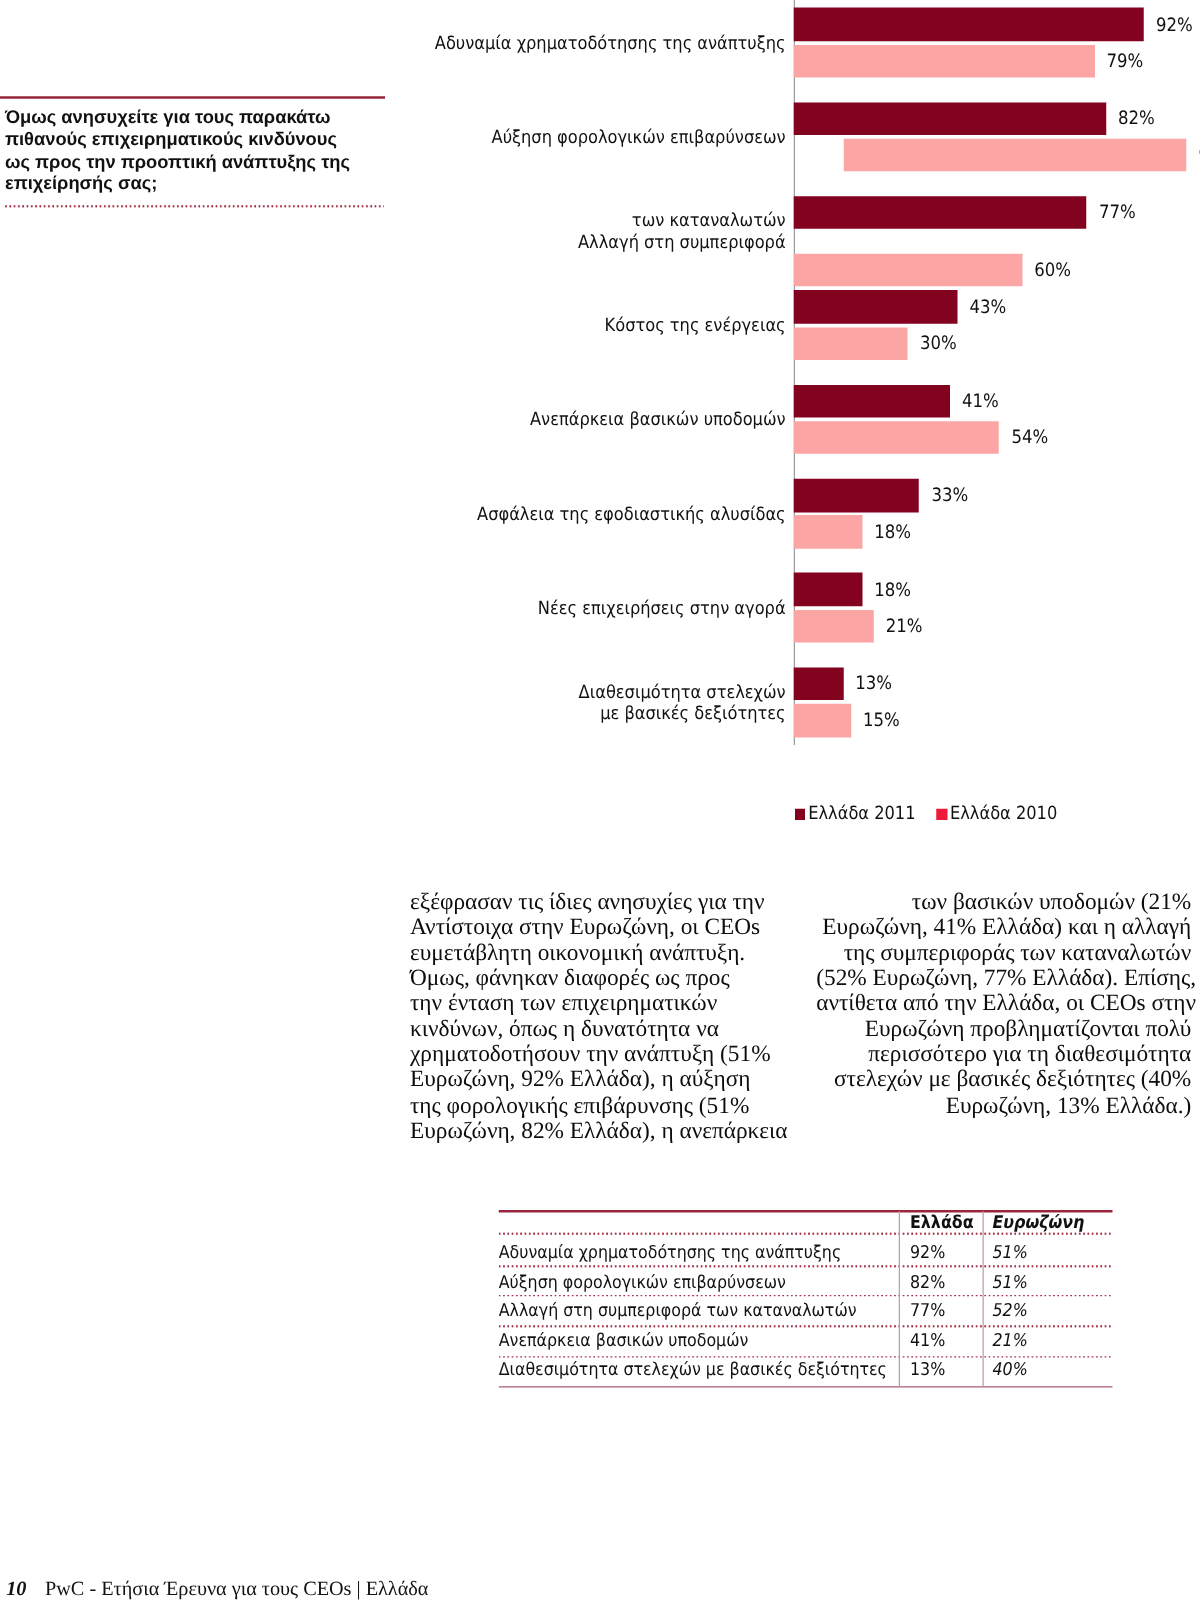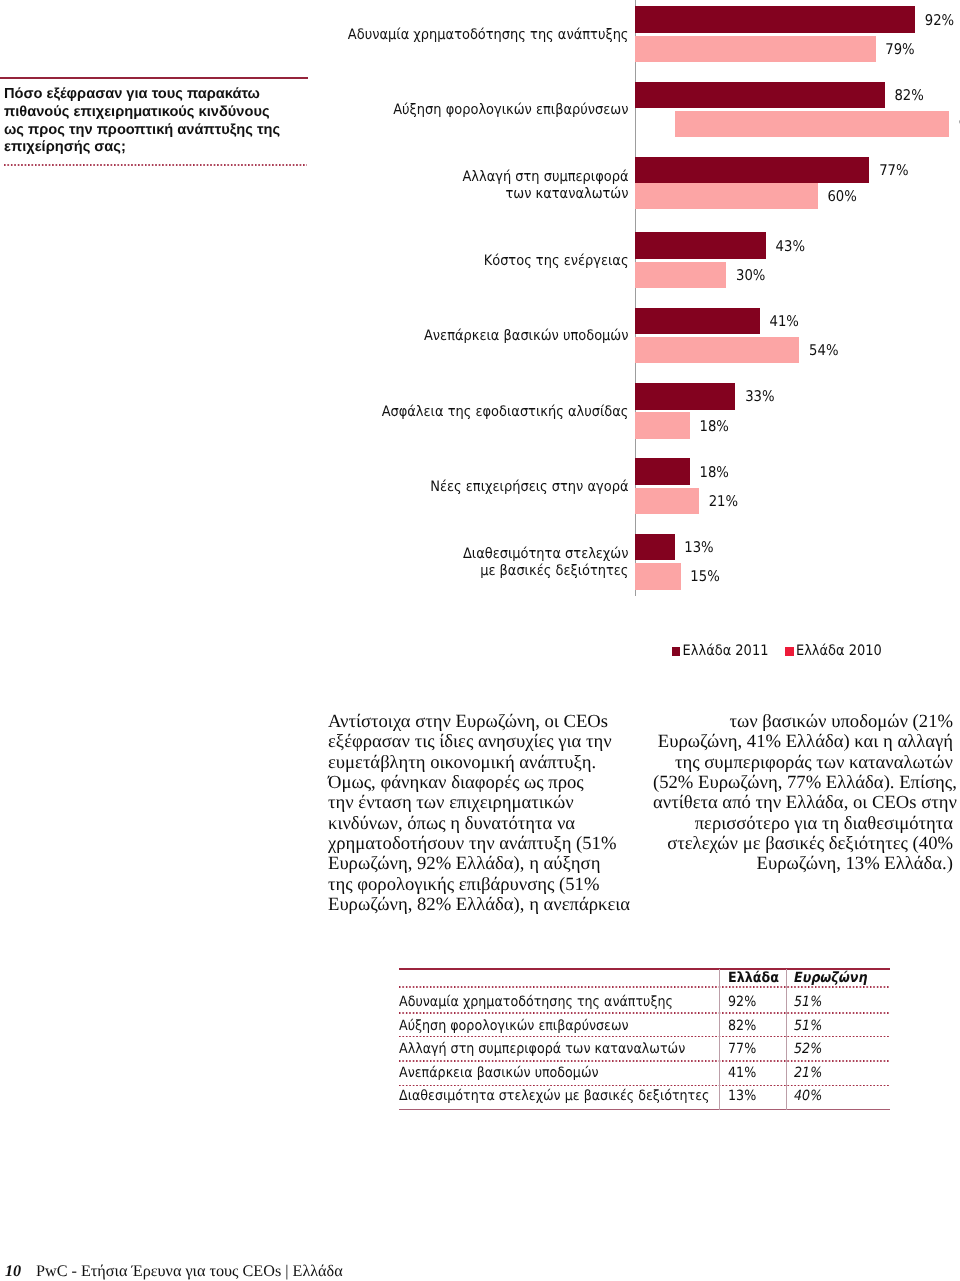--- a/index.html
+++ b/index.html
@@ -27,21 +27,21 @@
       font-size:14.45px;line-height:17.3px;color:#111111;width:440px;}
   .bar{position:absolute;left:635px;height:26.5px;}
   .bar.s0{background:#83021F;}
   .bar.s1{background:#fca5a5;}
   .bar-val{position:absolute;left:100%;margin-left:9.7px;top:50%;transform:translateY(-50%);
       font-family:"DejaVu Sans Condensed","DejaVu Sans",sans-serif;font-size:14.7px;
       color:#111111;white-space:nowrap;}
 
   
   #legend{position:absolute;left:636px;top:643.3px;display:flex;gap:17px;
-      font-family:"DejaVu Sans Condensed","DejaVu Sans",sans-serif;font-size:14.45px;color:#111111;margin-left:36px;}
+      font-family:"DejaVu Sans Condensed","DejaVu Sans",sans-serif;font-size:14.45px;color:#111111;}
   .legend-item{display:flex;align-items:center;gap:2.2px;}
   .legend-swatch{width:8.4px;height:8.6px;display:inline-block;}
 
   
   #body-copy{position:absolute;left:328px;top:712px;width:625px;display:flex;}
   .col{font-family:"Liberation Serif",serif;font-size:18.65px;
        line-height:20.33px;color:#0d0d0d;}
   #col1{width:308px;}
   #col2{width:300px;margin-left:19px;text-align:right;}
   .col>div{white-space:nowrap;}
@@ -99,27 +99,27 @@
           </div>
           <div class="bar s0" style="top: 6.3px; width: 249.69px;">
             <span class="bar-val">82%</span>
           </div>
           <div class="bar s1" style="top: 35.6px; width: 274.05px; margin-left: 40px;">
             <span class="bar-val">90%</span>
           </div>
         </div>
         <div class="cat" style="top: 150.7px; height: 75.35px;">
           <div class="cat-label" style="top: 18.4px;">
+            <div>των καταναλωτών</div>
             <div>Αλλαγή στη συμπεριφορά</div>
-            <div>των καταναλωτών</div>
           </div>
           <div class="bar s0" style="top: 6.3px; width: 234.465px;">
             <span class="bar-val">77%</span>
           </div>
-          <div class="bar s1" style="top: 32px; width: 182.7px;">
+          <div class="bar s1" style="top: 52px; width: 182.7px;">
             <span class="bar-val">60%</span>
           </div>
         </div>
         <div class="cat" style="top: 226.05px; height: 75.35px;">
           <div class="cat-label" style="top: 27.05px;">
             <div>Κόστος της ενέργειας</div>
           </div>
           <div class="bar s0" style="top: 6.3px; width: 130.935px;">
             <span class="bar-val">43%</span>
           </div>
@@ -182,47 +182,48 @@
       </div>
       <div class="legend-item">
         <span class="legend-swatch" style="background:#ED1B39"></span>
         <span>Ελλάδα 2010</span>
       </div>
     </div>
 
   <div id="question-box">
     <div id="question-rule-top"></div>
     <div id="question-text">
-        <div>Πόσο εξέφρασαν για τους παρακάτω</div>
+        <div>Όμως ανησυχείτε για τους παρακάτω</div>
         <div>πιθανούς επιχειρηματικούς κινδύνους</div>
         <div>ως προς την προοπτική ανάπτυξης της</div>
         <div>επιχείρησής σας;</div>
       </div>
     <div id="question-rule-bottom"></div>
   </div>
 
   <div id="body-copy">
     <div class="col" id="col1">
+        <div>εξέφρασαν τις ίδιες ανησυχίες για την</div>
         <div>Αντίστοιχα στην Ευρωζώνη, οι CEOs</div>
-        <div>εξέφρασαν τις ίδιες ανησυχίες για την</div>
         <div>ευμετάβλητη οικονομική ανάπτυξη.</div>
         <div>Όμως, φάνηκαν διαφορές ως προς</div>
         <div>την ένταση των επιχειρηματικών</div>
         <div>κινδύνων, όπως η δυνατότητα να</div>
         <div>χρηματοδοτήσουν την ανάπτυξη (51%</div>
         <div>Ευρωζώνη, 92% Ελλάδα), η αύξηση</div>
         <div>της φορολογικής επιβάρυνσης (51%</div>
         <div>Ευρωζώνη, 82% Ελλάδα), η ανεπάρκεια</div>
       </div>
     <div class="col" id="col2">
         <div>των βασικών υποδομών (21%</div>
         <div>Ευρωζώνη, 41% Ελλάδα) και η αλλαγή</div>
         <div>της συμπεριφοράς των καταναλωτών</div>
         <div>(52% Ευρωζώνη, 77% Ελλάδα).  Επίσης,</div>
         <div>αντίθετα από την Ελλάδα, οι CEOs στην</div>
+        <div>Ευρωζώνη προβληματίζονται πολύ</div>
         <div>περισσότερο για τη διαθεσιμότητα</div>
         <div>στελεχών με βασικές δεξιότητες (40%</div>
         <div>Ευρωζώνη, 13% Ελλάδα.)</div>
       </div>
   </div>
 
   <div id="summary-table">
       <table>
         <thead>
           <tr>

